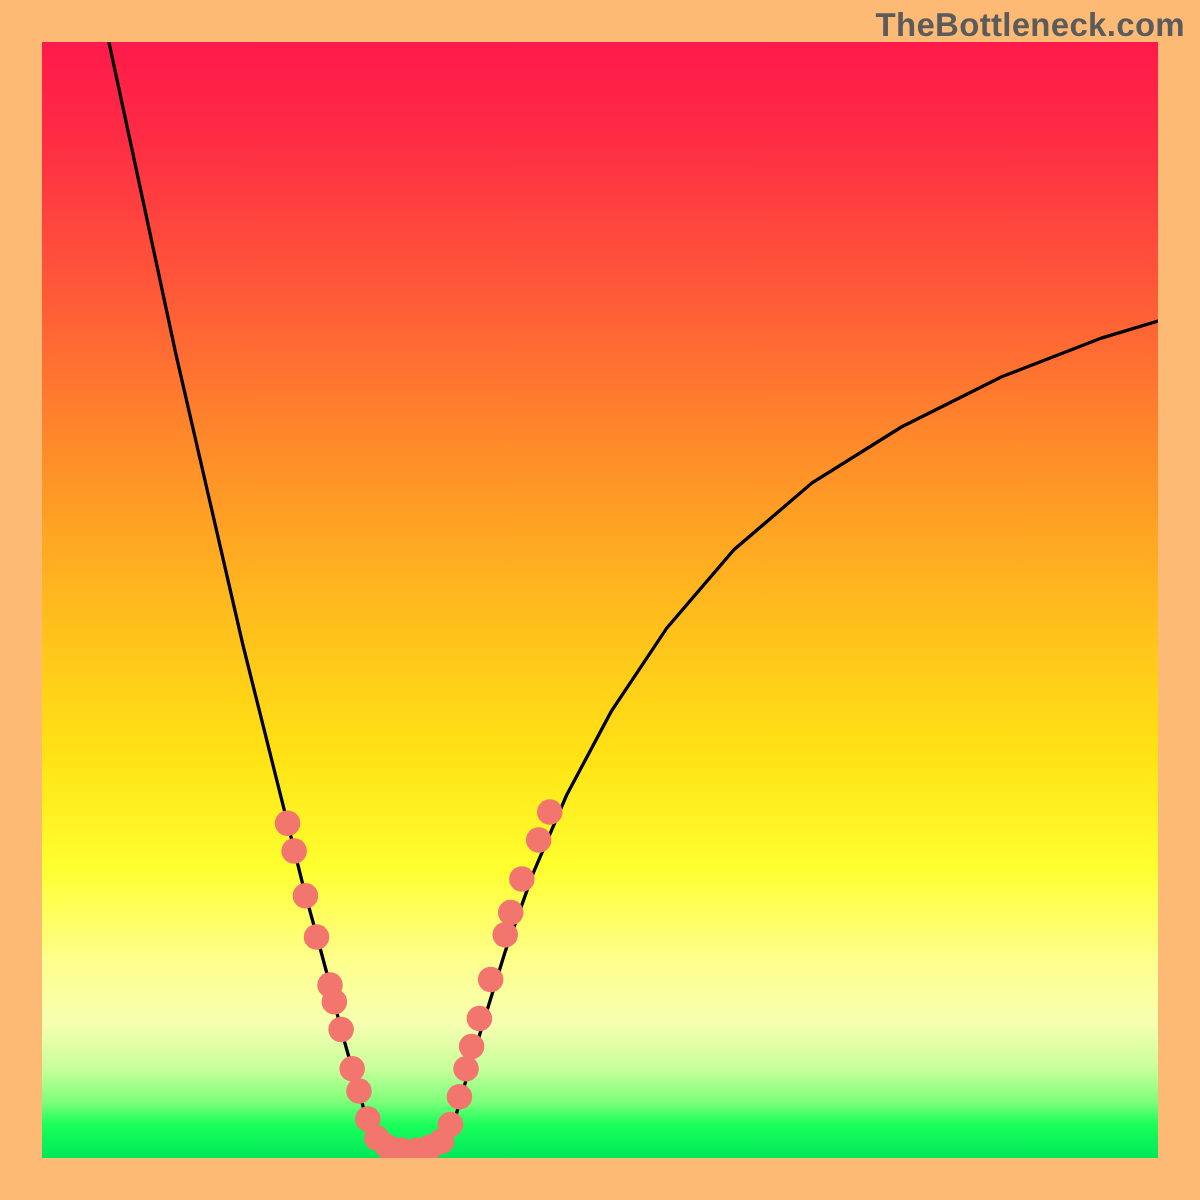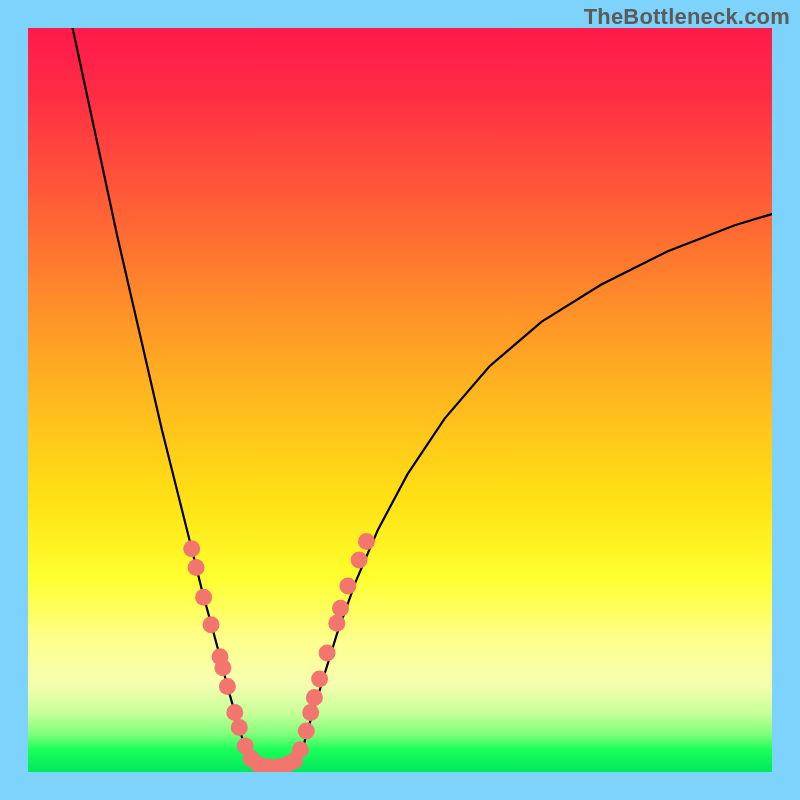--- a/index.html
+++ b/index.html
@@ -1,21 +1,21 @@
 <!DOCTYPE html>
 <html><head>
 <meta charset="utf-8">
 <style>
   * { margin: 0; padding: 0; box-sizing: border-box; }
   html, body { width: 800px; height: 800px; overflow: hidden; background: #000; }
   .frame {
     position: relative;
     width: 800px;
     height: 800px;
-    background: #7dd3fc;
+    background: #fdba74;
   }
   .plot {
     position: absolute;
     left: 28px;
     top: 28px;
     width: 744px;
     height: 744px;
     background: linear-gradient(to bottom,
       #ff1a4b 0%,
       #ff2a45 8%,

